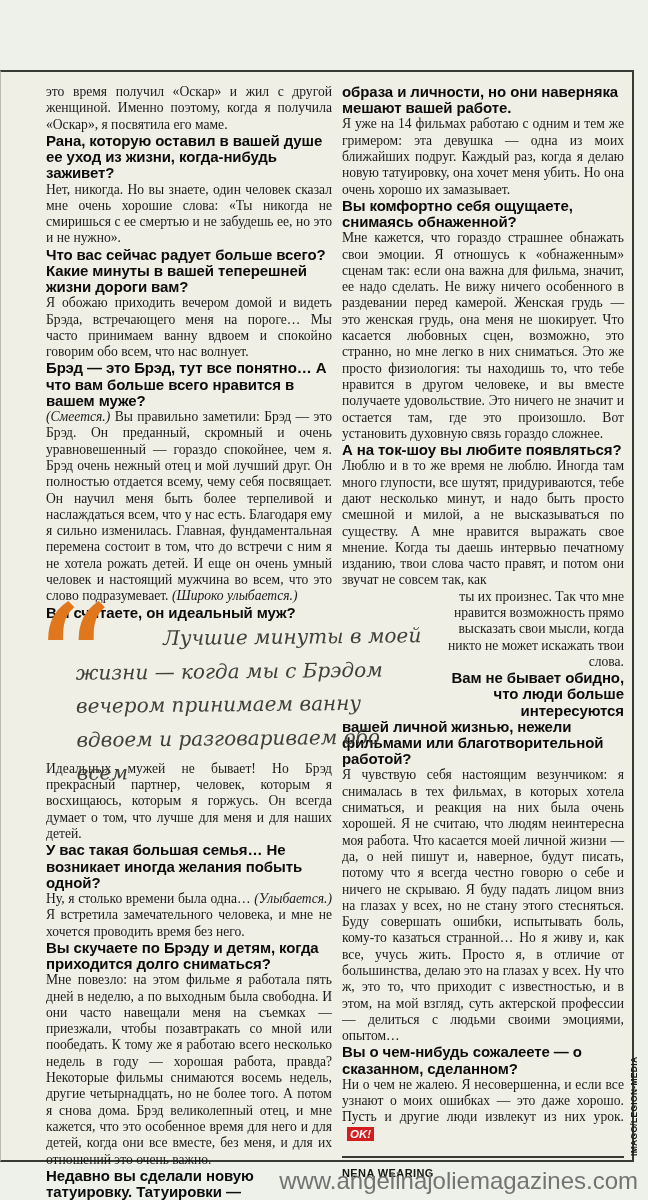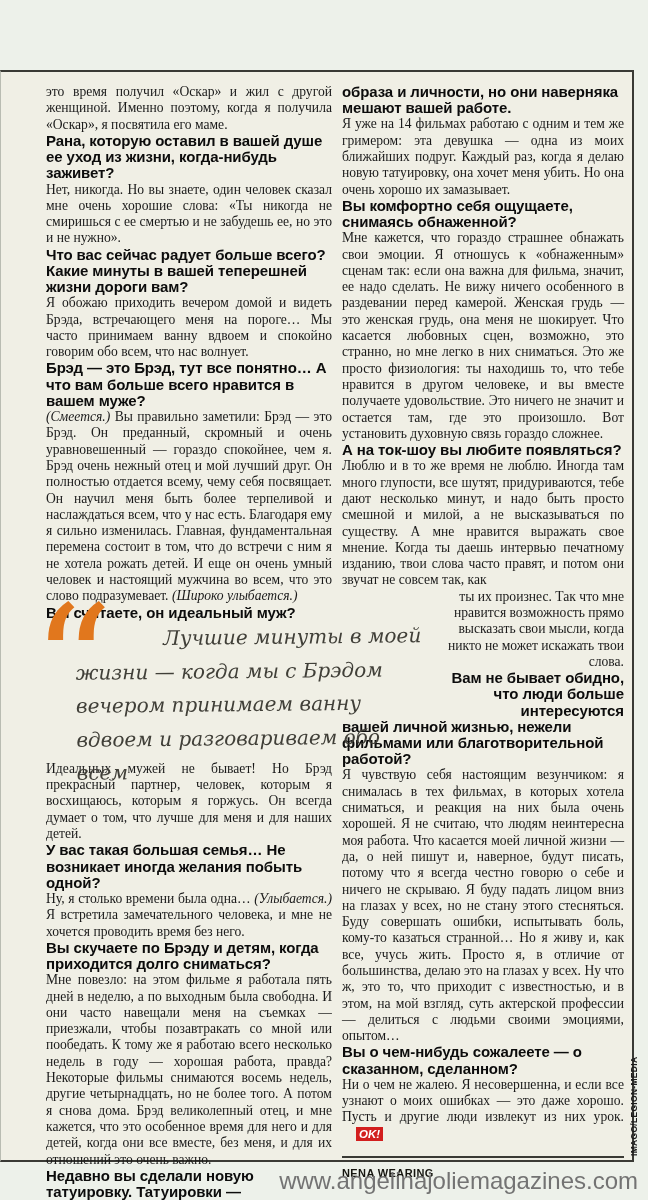--- a/index.html
+++ b/index.html
@@ -16,21 +16,21 @@
   .it{font-style:italic;}
   .quote-space{height:140px;}
   .indent{margin-left:88px;text-align:right;}
   .quote-mark{position:absolute;left:32px;top:584px;font-family:"DejaVu Serif",serif;
               font-size:158px;line-height:1;color:var(--accent,#e1771d);z-index:3;}
   .pullquote{position:absolute;left:76px;top:621px;width:352px;z-index:3;
              font-family:"DejaVu Serif",serif;font-style:italic;font-size:20px;line-height:33.5px;
              color:#403f38;text-indent:88px;transform:rotate(-0.6deg);}
   .ok-badge{display:inline-block;background:var(--badge,#d21e1e);color:#fff;
             font-family:"Liberation Sans",sans-serif;font-style:italic;font-weight:700;
-            font-size:11.5px;line-height:14px;padding:0 3px;margin-left:14px;}
+            font-size:11.5px;line-height:14px;padding:0 3px;margin-left:5px;}
   .caption-rule{border-top:2px solid #3a3a35;margin-top:14px;width:100%;}
   .caption{font-family:"Liberation Sans",sans-serif;font-weight:700;font-size:11px;
            letter-spacing:0.4px;margin-top:9px;color:#15150f;}
   .credit{position:absolute;right:9px;top:996px;height:160px;writing-mode:vertical-rl;
           transform:rotate(180deg);font-family:"Liberation Sans",sans-serif;font-weight:700;
           font-size:8.5px;letter-spacing:0.3px;color:#1d1d1d;white-space:nowrap;}
   .watermark{position:absolute;right:10px;bottom:5px;font-family:Liberation Sans, sans-serif;
              font-size:24px;color:#737373;}
 </style>
 </head>

